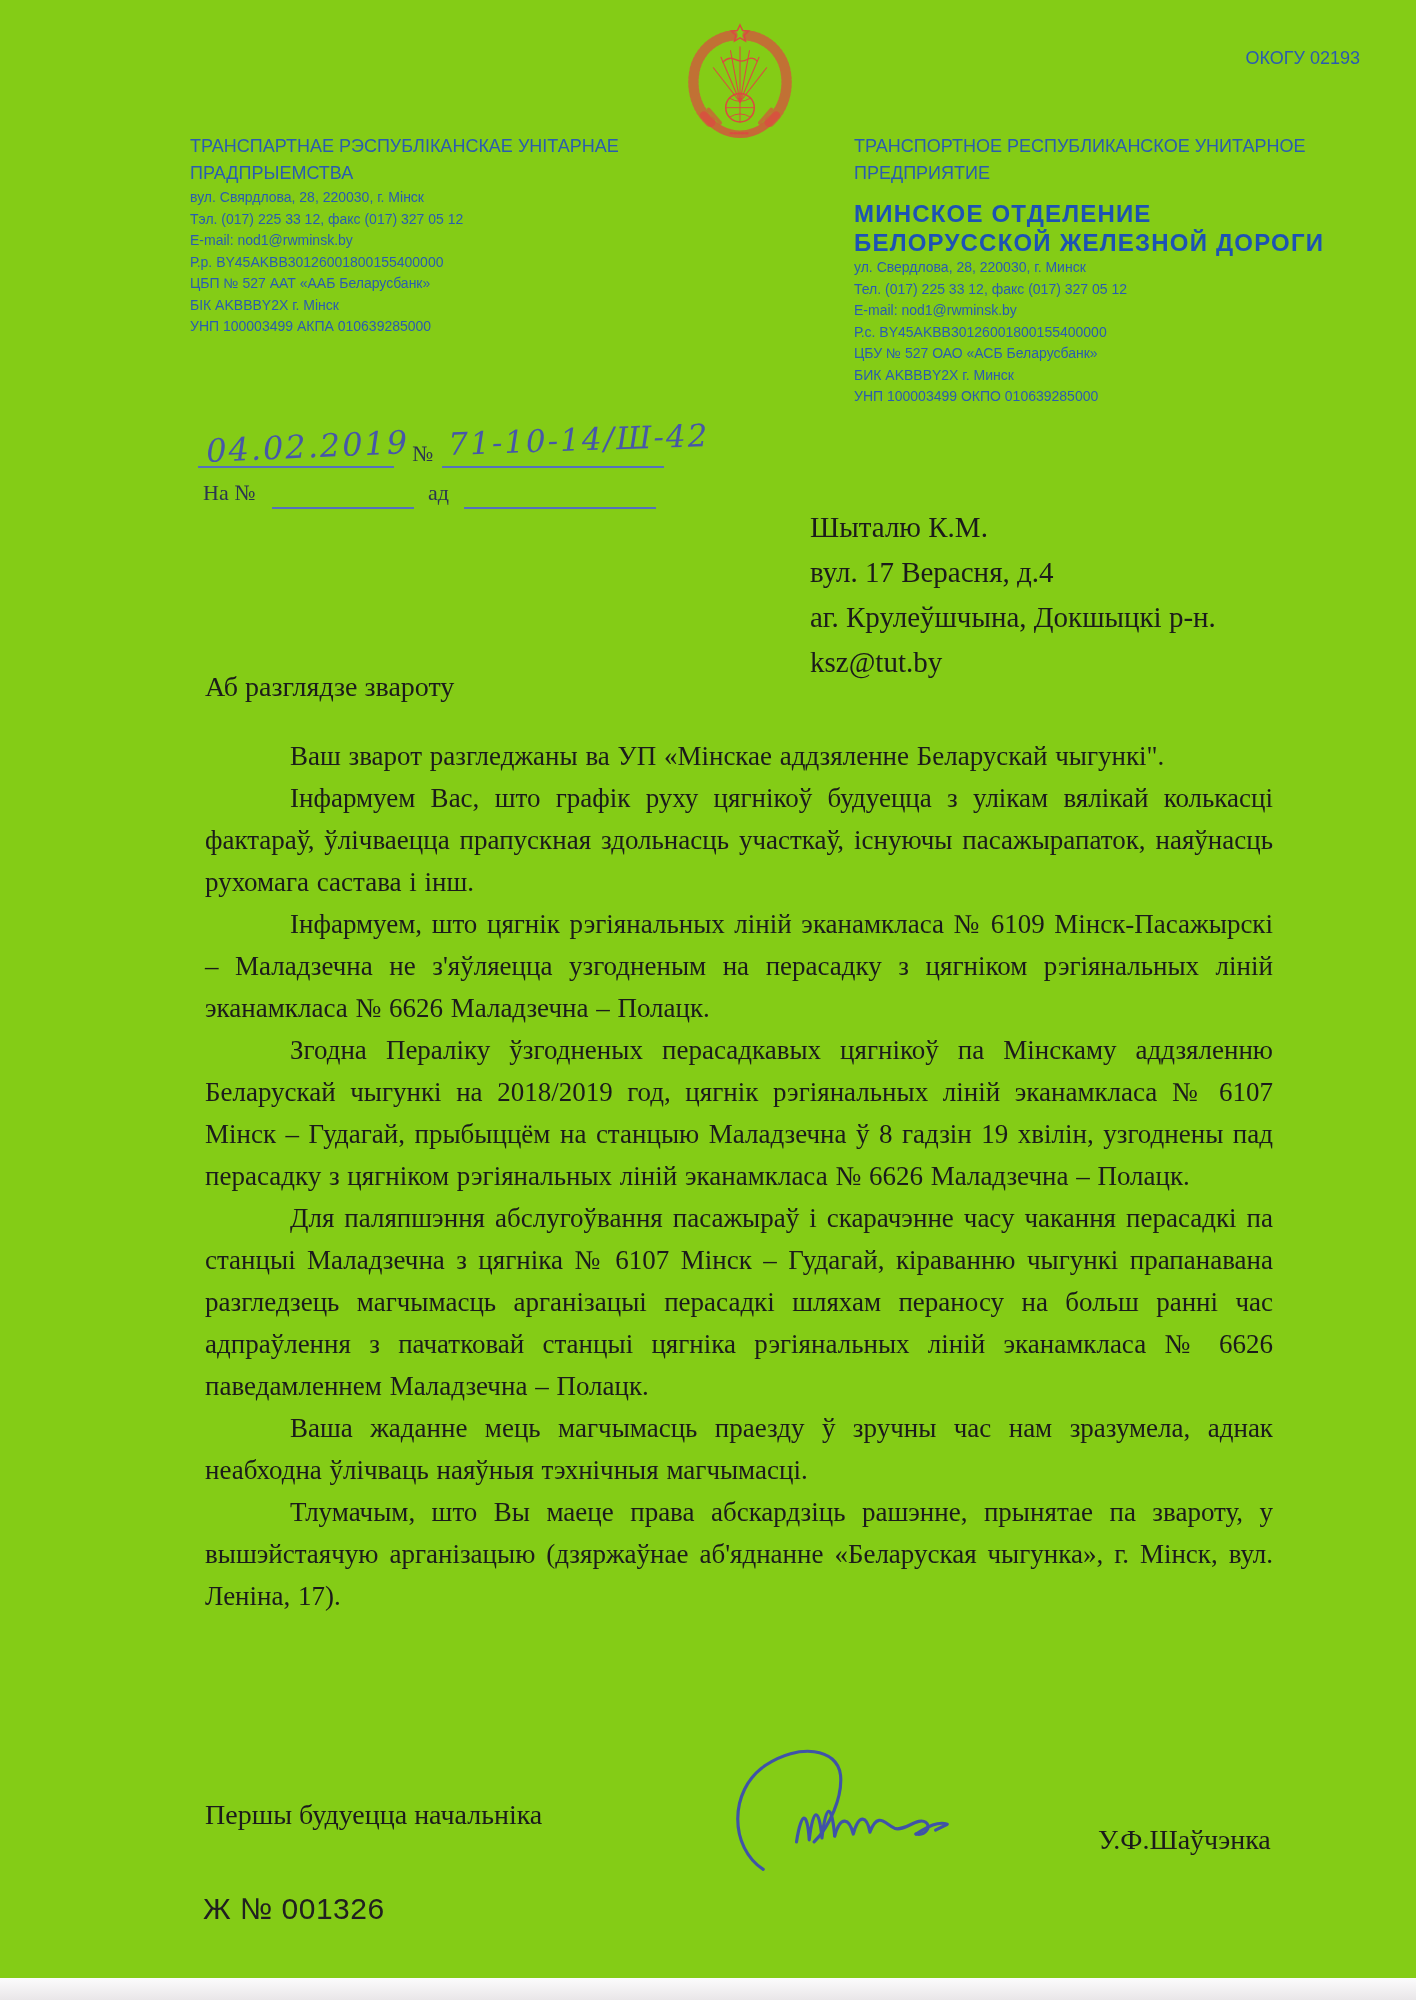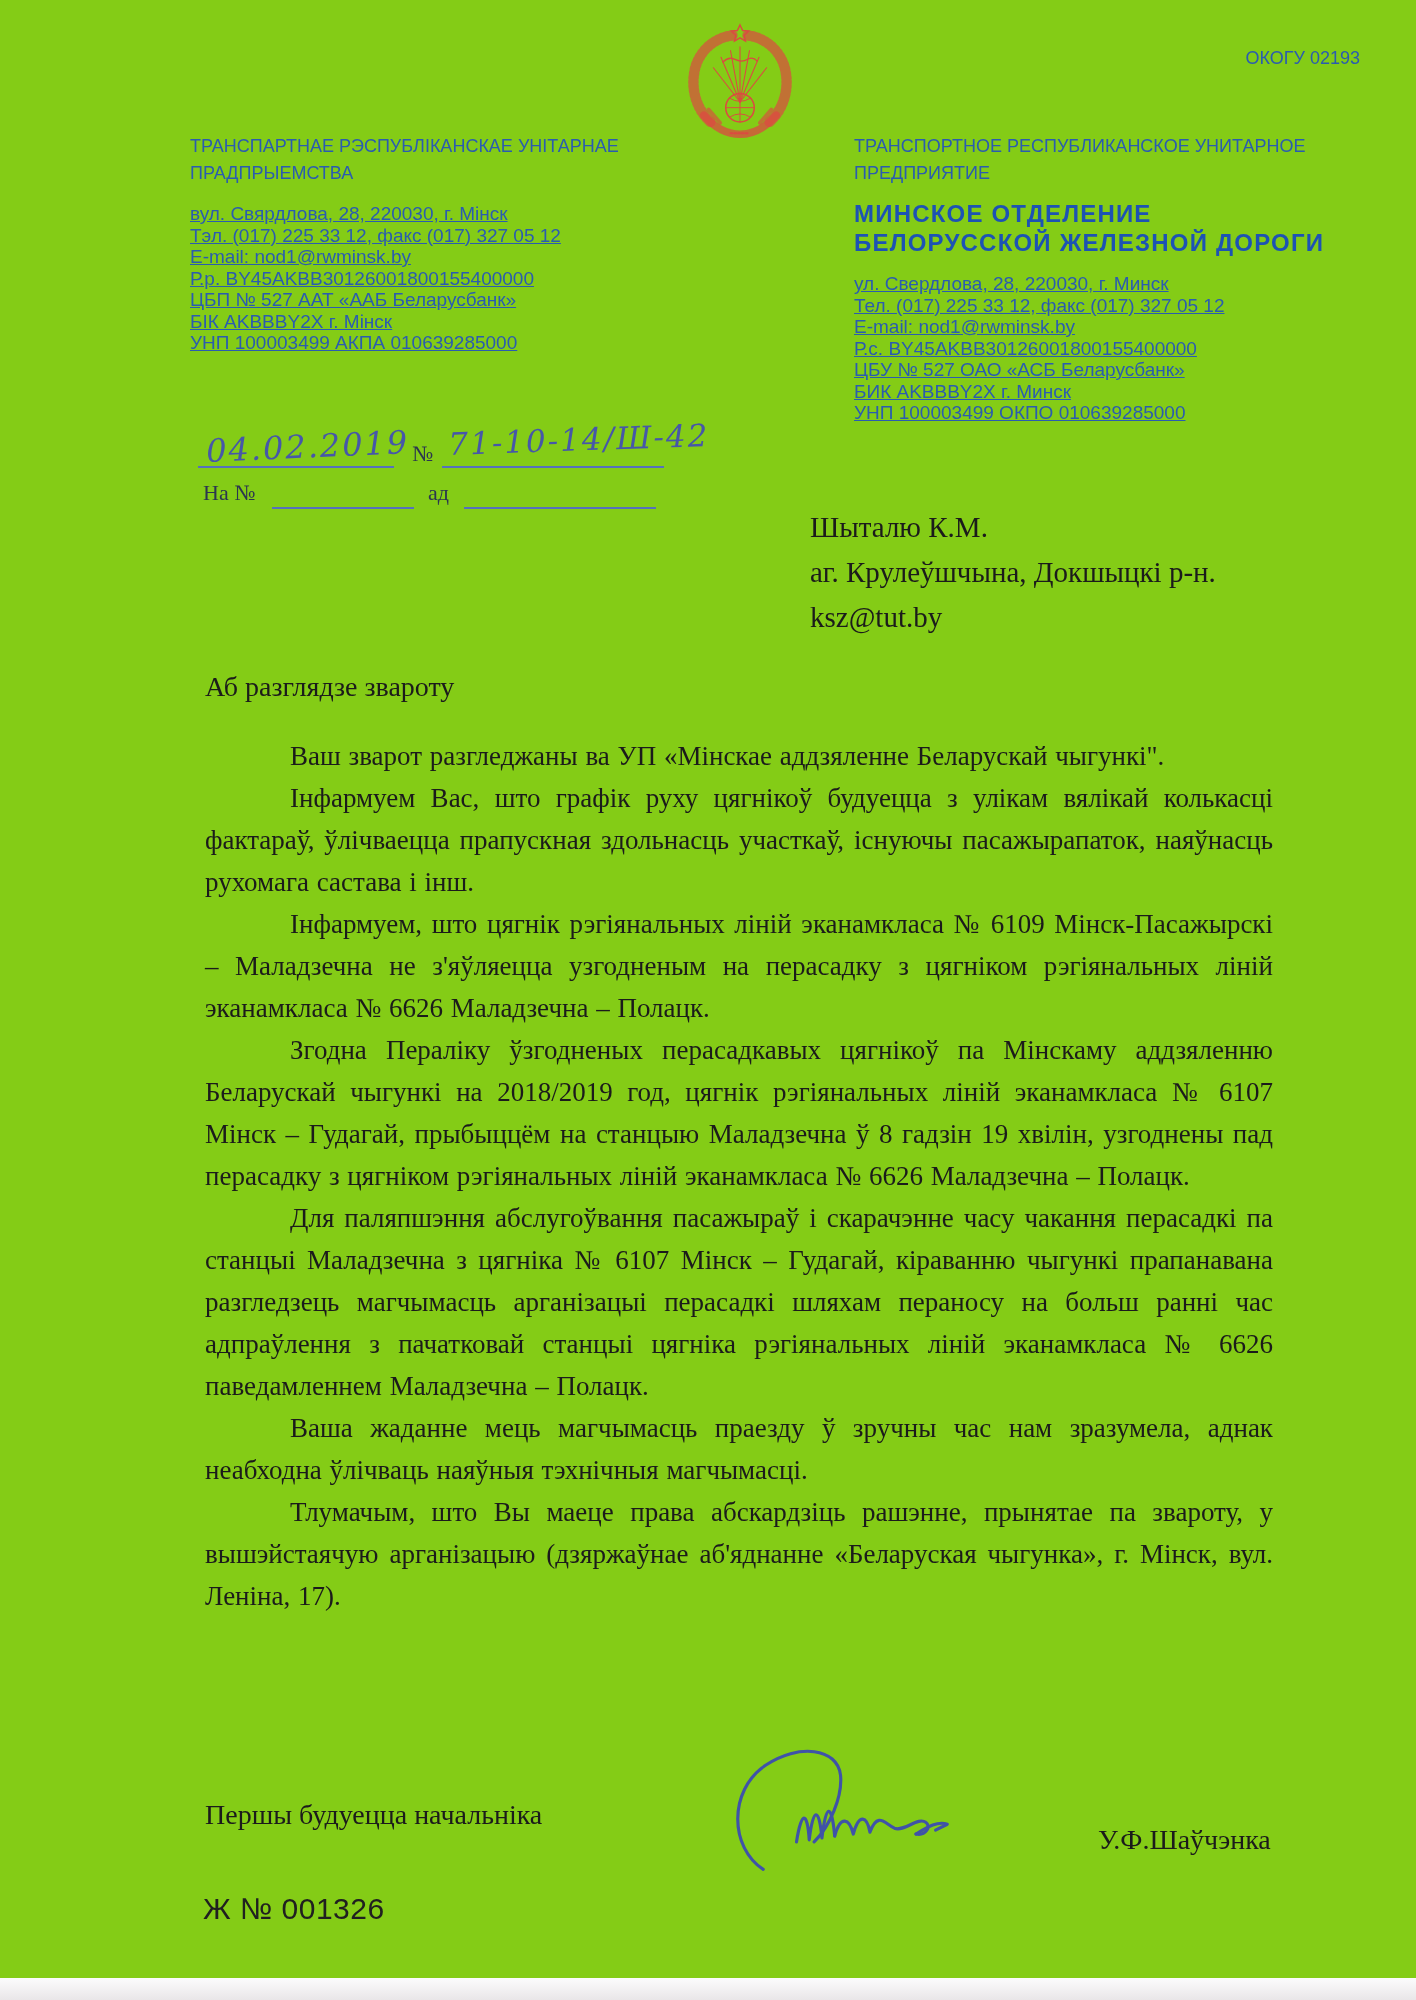--- a/index.html
+++ b/index.html
@@ -19,21 +19,21 @@
   .emblem { position:absolute; left:683px; top:20px; }
   .col { position:absolute; top:133px; width:480px; text-align:left; color:#2a5cb0; }
   .col-left  { left:190px; }
   .col-right { left:854px; }
   .orgtype { font-family:"Liberation Sans", sans-serif; font-size:18px; line-height:27px; }
   .orgtitle {
     margin-top:12px; font-family:"Liberation Sans", sans-serif;
     font-size:24px; font-weight:bold; letter-spacing:1.2px; line-height:29px;
     color:#1d53b4;
   }
-  .addr { margin-top:16px; font-family:"Liberation Sans", sans-serif; font-size:19px; line-height:21.5px;text-decoration:underline; }
+  .addr { font-family:"Liberation Sans", sans-serif; font-size:14px; line-height:21.5px; }
 
   
   .hw {
     position:absolute; font-family:"DejaVu Serif", serif; font-style:italic;
     color:#4657a9; letter-spacing:2px; transform-origin:left bottom;
   }
   .hw-date   { left:207px; top:432px; font-size:32px; transform:rotate(-2.5deg); }
   .hw-number { left:449px; top:426px; font-size:31px; transform:rotate(-2deg); }
   .u { position:absolute; height:2px; background:#5570bd; }
   .u1 { left:198px; top:466px; width:196px; }
@@ -144,20 +144,21 @@
   <div class="hw hw-number">71-10-14/Ш-42</div>
   <div class="u u2"></div>
   <div class="ref-label ref-na">На №</div>
   <div class="u u3"></div>
   <div class="ref-label ref-ad">ад</div>
   <div class="u u4"></div>
 
   <div class="recipient">
 
   <div>Шыталю К.М.</div>
+      <div>вул. 17 Верасня, д.4</div>
       <div>аг. Крулеўшчына, Докшыцкі р-н.</div>
       <div>ksz@tut.by</div>
     </div>
 
   <div class="subject">Аб разглядзе звароту</div>
 
   <div class="body-text">
 
   <p class="para">Ваш зварот разгледжаны ва УП «Мінскае аддзяленне Беларускай чыгункі".</p>
       <p class="para">Інфармуем Вас, што графік руху цягнікоў будуецца з улікам вялікай колькасці фактараў, ўлічваецца прапускная здольнасць участкаў, існуючы пасажырапаток, наяўнасць рухомага састава і інш.</p>

